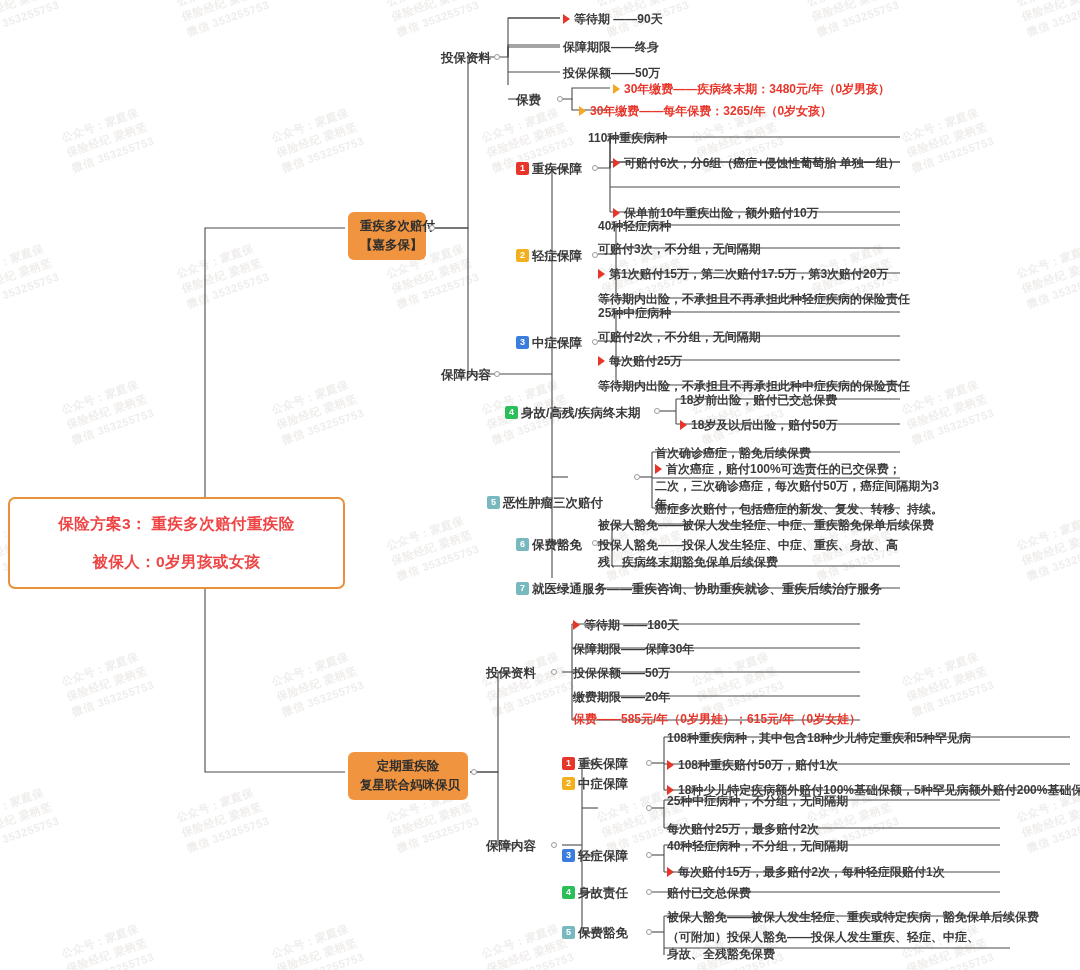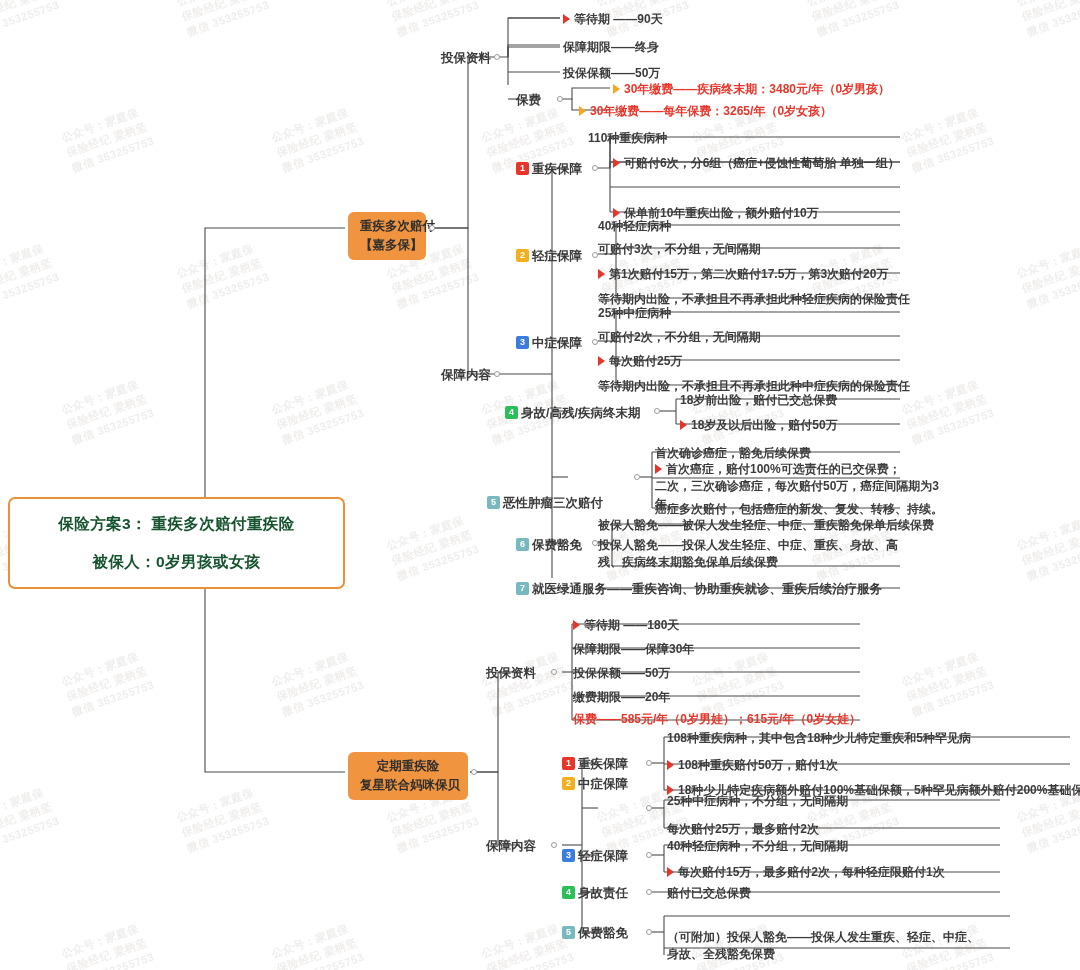--- a/index.html
+++ b/index.html
@@ -49,21 +49,21 @@
     display:flex;
     flex-direction:column;
     align-items:center;
     justify-content:center;
     gap:17px;
     padding:6px 10px;
   }
   .root .line{
     font-size:15.5px;
     font-weight:bold;
-    color:#14532d;
+    color:#ef4444;
     white-space:nowrap;
     letter-spacing:.4px;
   }
   
   .topic{
     position:absolute;
     z-index:4;
     background:#f0943f;
     border-radius:6px;
     color:#2f2f2f;
@@ -399,16 +399,17 @@
   <div class="dot" style="left:646px; top:852px;"></div>
   <div class="leaf" style="left:667px; top:838px;"><span>40种轻症病种，不分组，无间隔期</span></div>
   <div class="leaf" style="left:667px; top:864px;"><span class="tri"></span><span>每次赔付15万，最多赔付2次，每种轻症限赔付1次</span></div>
 
   <div class="lbl" style="left:562px; top:885px;"><span class="badge" style="background: rgb(43, 191, 90);">4</span><span>身故责任</span></div>
   <div class="dot" style="left:646px; top:889px;"></div>
   <div class="leaf" style="left:667px; top:885px;"><span>赔付已交总保费</span></div>
 
   <div class="lbl" style="left:562px; top:925px;"><span class="badge" style="background: rgb(120, 185, 191);">5</span><span>保费豁免</span></div>
   <div class="dot" style="left:646px; top:929px;"></div>
+  <div class="leaf" style="left:667px; top:909px;"><span>被保人豁免——被保人发生轻症、重疾或特定疾病，豁免保单后续保费</span></div>
   <div class="leaf wrap" style="left:667px; top:929px; width:340px;"><span style="white-space:pre-line">（可附加）投保人豁免——投保人发生重疾、轻症、中症、
 身故、全残豁免保费</span></div>
 
 </div>
 
 </body></html>

